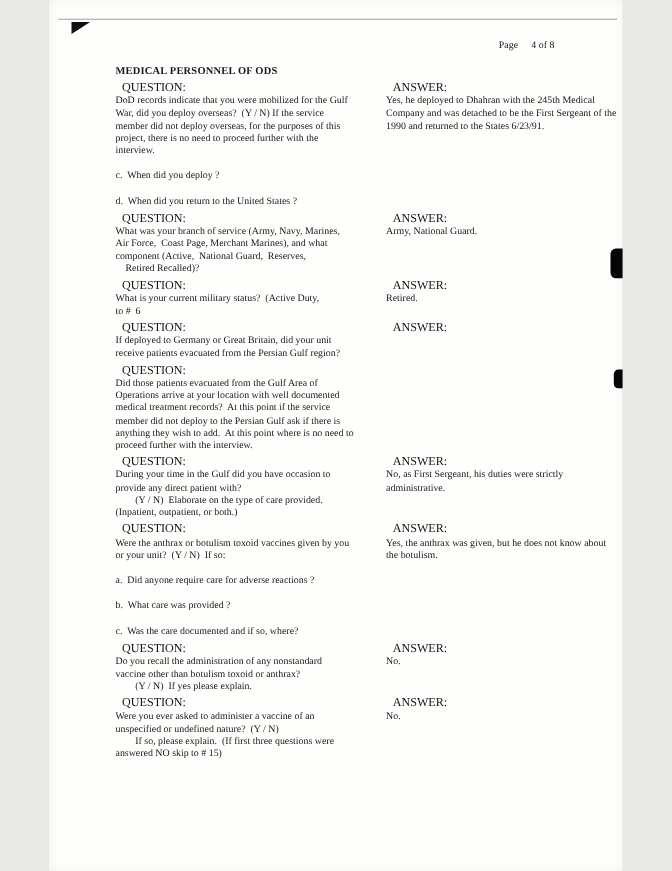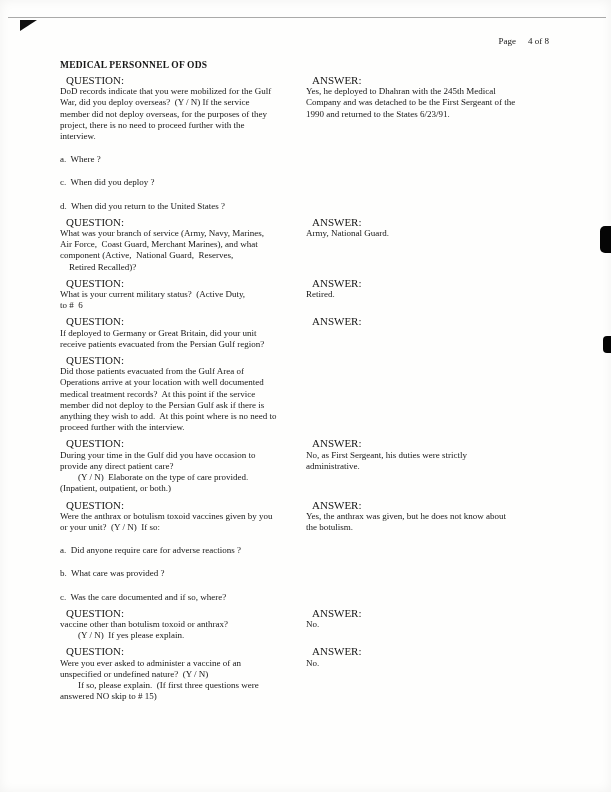--- a/index.html
+++ b/index.html
@@ -2,21 +2,21 @@
 <html><head>
 <meta charset="utf-8">
 <style>
   html, body {
     margin: 0;
     padding: 0;
     background: #e8e8e6;
   }
   .page {
     position: relative;
-    width: 611px;
+    width: 521px;
     height: 792px;
     margin: 0 auto;
     background: #fefefd;
     overflow: hidden;
     font-family: "Liberation Serif", "DejaVu Serif", serif;
     color: #161616;
     box-shadow: inset 0 0 12px rgba(0,0,0,0.05);
   }
   
   .scan-topline {
@@ -107,41 +107,40 @@
   </div>
 
   <div class="content">
     <h1 class="doc-title">MEDICAL PERSONNEL OF ODS</h1>
     <div id="qa-container">
         <div class="qa-block">
           <div class="q-col">
             <div class="qa-label">QUESTION:</div>
             <div class="line">DoD records indicate that you were mobilized for the Gulf</div>
             <div class="line">War, did you deploy overseas?  (Y / N) If the service</div>
-            <div class="line">member did not deploy overseas, for the purposes of they</div>
+            <div class="line">member did not deploy overseas, for the purposes of this</div>
             <div class="line">project, there is no need to proceed further with the</div>
             <div class="line">interview.</div>
           </div>
           <div class="a-col">
             <div class="qa-label">ANSWER:</div>
             <div class="line">Yes, he deployed to Dhahran with the 245th Medical</div>
             <div class="line">Company and was detached to be the First Sergeant of the</div>
             <div class="line">1990 and returned to the States 6/23/91.</div>
           </div>
         </div>
         <div class="sub-items">
-          <div class="sub-item">a.  Where ?</div>
           <div class="sub-item">c.  When did you deploy ?</div>
           <div class="sub-item">d.  When did you return to the United States ?</div>
         </div>
         <div class="qa-block">
           <div class="q-col">
             <div class="qa-label">QUESTION:</div>
             <div class="line">What was your branch of service (Army, Navy, Marines,</div>
-            <div class="line">Air Force,  Coast Guard, Merchant Marines), and what</div>
+            <div class="line">Air Force,  Coast Page, Merchant Marines), and what</div>
             <div class="line">component (Active,  National Guard,  Reserves,</div>
             <div class="line">    Retired Recalled)?</div>
           </div>
           <div class="a-col">
             <div class="qa-label">ANSWER:</div>
             <div class="line">Army, National Guard.</div>
           </div>
         </div>
         <div class="qa-block">
           <div class="q-col">
@@ -173,21 +172,21 @@
             <div class="line">member did not deploy to the Persian Gulf ask if there is</div>
             <div class="line">anything they wish to add.  At this point where is no need to</div>
             <div class="line">proceed further with the interview.</div>
           </div>
           <div class="a-col"></div>
         </div>
         <div class="qa-block">
           <div class="q-col">
             <div class="qa-label">QUESTION:</div>
             <div class="line">During your time in the Gulf did you have occasion to</div>
-            <div class="line">provide any direct patient care?</div>
+            <div class="line">provide any direct patient with?</div>
             <div class="line">        (Y / N)  Elaborate on the type of care provided.</div>
             <div class="line">(Inpatient, outpatient, or both.)</div>
           </div>
           <div class="a-col">
             <div class="qa-label">ANSWER:</div>
             <div class="line">No, as First Sergeant, his duties were strictly</div>
             <div class="line">administrative.</div>
           </div>
         </div>
         <div class="qa-block">
@@ -203,20 +202,21 @@
           </div>
         </div>
         <div class="sub-items">
           <div class="sub-item">a.  Did anyone require care for adverse reactions ?</div>
           <div class="sub-item">b.  What care was provided ?</div>
           <div class="sub-item">c.  Was the care documented and if so, where?</div>
         </div>
         <div class="qa-block">
           <div class="q-col">
             <div class="qa-label">QUESTION:</div>
+            <div class="line">Do you recall the administration of any nonstandard</div>
             <div class="line">vaccine other than botulism toxoid or anthrax?</div>
             <div class="line">        (Y / N)  If yes please explain.</div>
             <div class="line"></div>
           </div>
           <div class="a-col">
             <div class="qa-label">ANSWER:</div>
             <div class="line">No.</div>
           </div>
         </div>
         <div class="qa-block">

